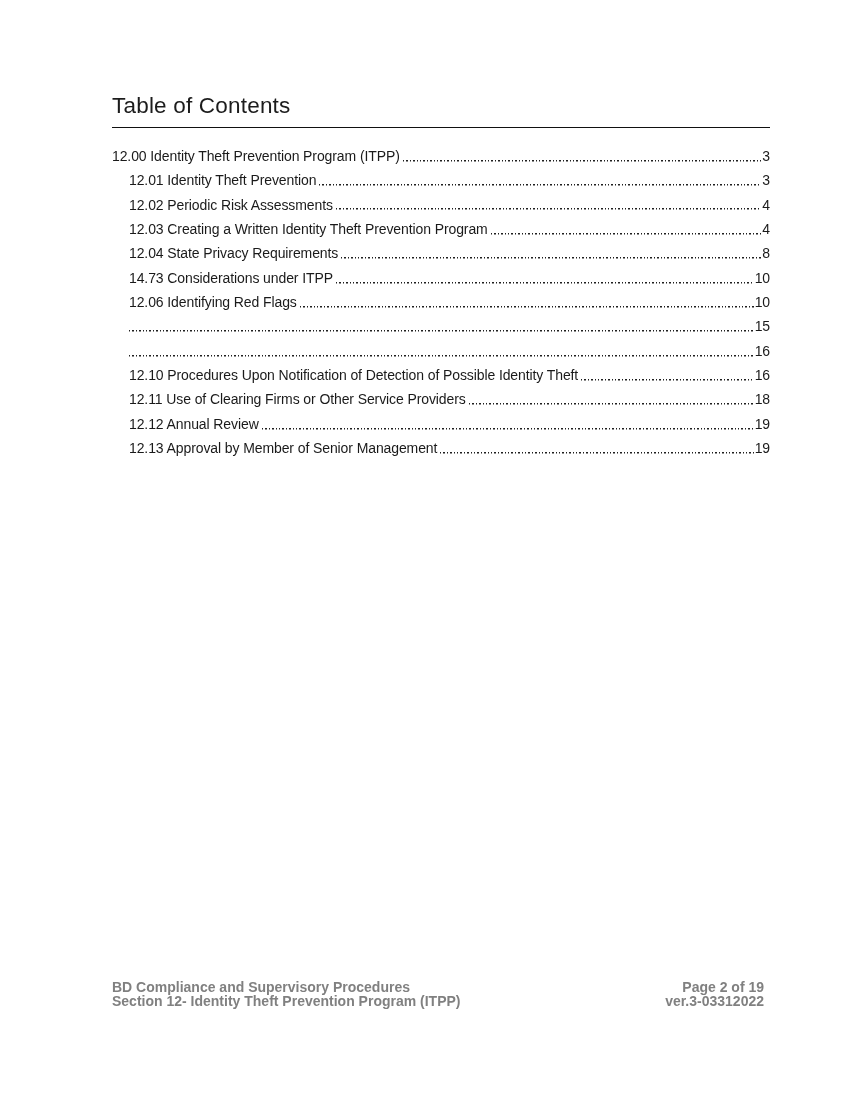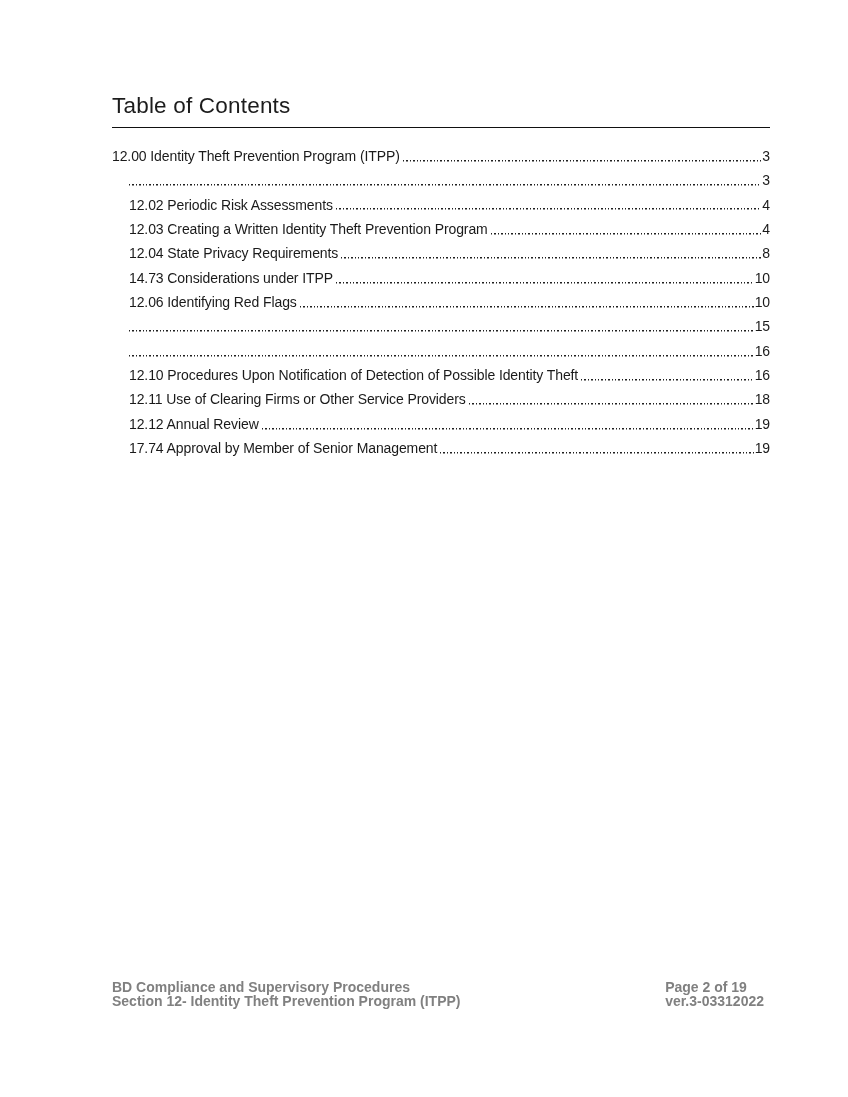--- a/index.html
+++ b/index.html
@@ -86,20 +86,21 @@
     width: 100%;
     display: flex;
     justify-content: space-between;
     font-size: 14px;
     font-weight: 700;
     line-height: 13.5px;
     color: #808080;
     letter-spacing: 0;
   }
   .footer-right {
+    text-align: right;
     padding-right: 6px;
   }
 </style>
 </head>
 <body>
 
 <div class="page">
   <div class="content">
 
     <h1 class="doc-title">Table of Contents</h1>
@@ -107,20 +108,21 @@
     <hr class="title-rule">
 
     <div class="toc">
 
     <div class="toc-row">
           <span class="toc-label">12.00 Identity Theft Prevention Program (ITPP)</span>
           <span class="toc-dots"></span>
           <span class="toc-page">3</span>
         </div>
         <div class="toc-row level-1">
+          <span class="toc-label">12.01 Identity Theft Prevention</span>
           <span class="toc-dots"></span>
           <span class="toc-page">3</span>
         </div>
         <div class="toc-row level-1">
           <span class="toc-label">12.02 Periodic Risk Assessments</span>
           <span class="toc-dots"></span>
           <span class="toc-page">4</span>
         </div>
         <div class="toc-row level-1">
           <span class="toc-label">12.03 Creating a Written Identity Theft Prevention Program</span>
@@ -159,21 +161,21 @@
           <span class="toc-label">12.11 Use of Clearing Firms or Other Service Providers</span>
           <span class="toc-dots"></span>
           <span class="toc-page">18</span>
         </div>
         <div class="toc-row level-1">
           <span class="toc-label">12.12 Annual Review</span>
           <span class="toc-dots"></span>
           <span class="toc-page">19</span>
         </div>
         <div class="toc-row level-1">
-          <span class="toc-label">17.74 Approval by Member of Senior Management</span>
+          <span class="toc-label">12.13 Approval by Member of Senior Management</span>
           <span class="toc-dots"></span>
           <span class="toc-page">19</span>
         </div>
       </div>
 
     <div class="footer">
       <div class="footer-left">
         <div>BD Compliance and Supervisory Procedures</div>
         <div>Section 12- Identity Theft Prevention Program (ITPP)</div>
       </div>

